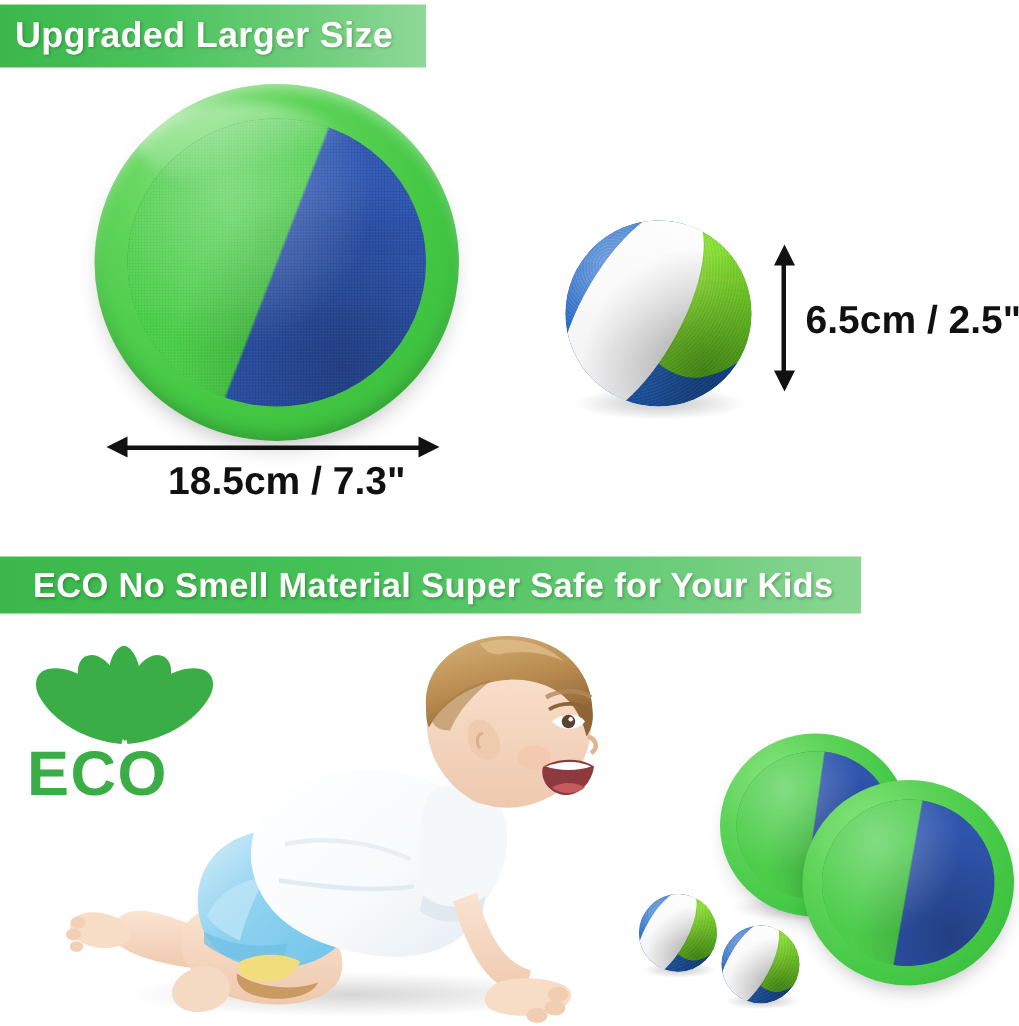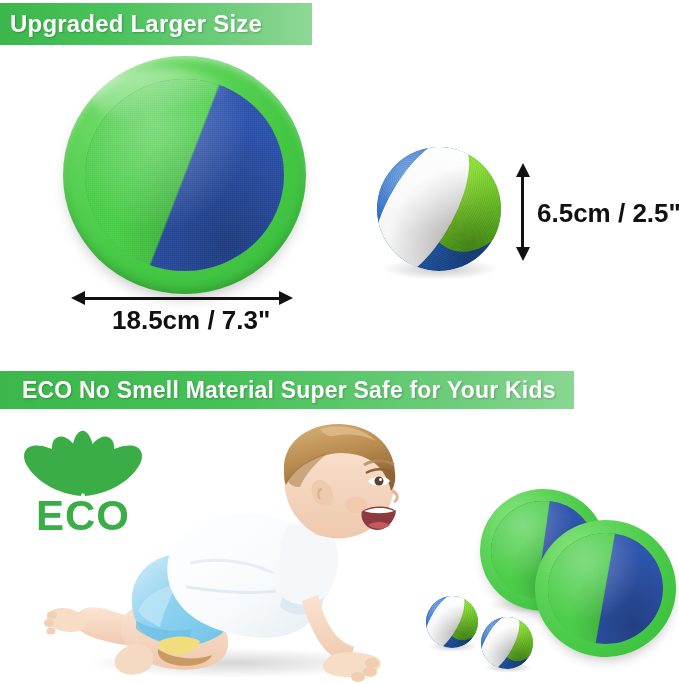--- a/index.html
+++ b/index.html
@@ -15,21 +15,21 @@
   .banner{
     position:absolute;
     display:flex;align-items:center;
     color:#ffffff;
     font-weight:bold;
     letter-spacing:.2px;
     text-shadow:1px 1px 2px rgba(0,0,0,.22);
     white-space:nowrap;
   }
   #banner-1{
-    left:0px;top:3px;width:312px;height:42px;
+    left:0px;top:3px;width:284px;height:42px;
     font-size:24px;padding-left:10px;box-sizing:border-box;
     background:linear-gradient(to right,#3cb74b 0%,#48c25a 35%,#74cf80 78%,#8fd898 100%);
   }
   #banner-2{
     left:0px;top:371px;width:574px;height:38px;
     font-size:23px;padding-left:22px;box-sizing:border-box;
     background:linear-gradient(to right,#3cb74b 0%,#46c158 40%,#6ecd7c 80%,#8ad693 100%);
   }
 
   
@@ -126,21 +126,21 @@
   .arrow-up{border-left:7px solid transparent;border-right:7px solid transparent;border-bottom:14px solid #111111;}
   .arrow-down{border-left:7px solid transparent;border-right:7px solid transparent;border-top:14px solid #111111;}
   .dim-label{position:absolute;color:#111111;font-weight:bold;white-space:nowrap;}
   #dim-width-label{left:112px;top:305px;font-size:26px;}
   #dim-height-label{left:537px;top:198px;font-size:26px;}
 
   
   .eco{position:absolute;left:18px;top:424px;width:130px;height:108px;}
   .eco svg{display:block;width:130px;height:76px;}
   .eco-text{
-    position:absolute;left:0;top:72px;width:130px;text-align:center;
+    position:absolute;left:0;top:72px;width:130px;
     color:#3aad46;font-size:42px;font-weight:bold;letter-spacing:1px;line-height:40px;
   }
 
   
   .baby{position:absolute;left:20px;top:415px;width:380px;height:269px;}
   .baby svg{display:block;width:380px;height:269px;}
 
   
   .paddle-small{position:absolute;}
   .paddle-small .rim{

